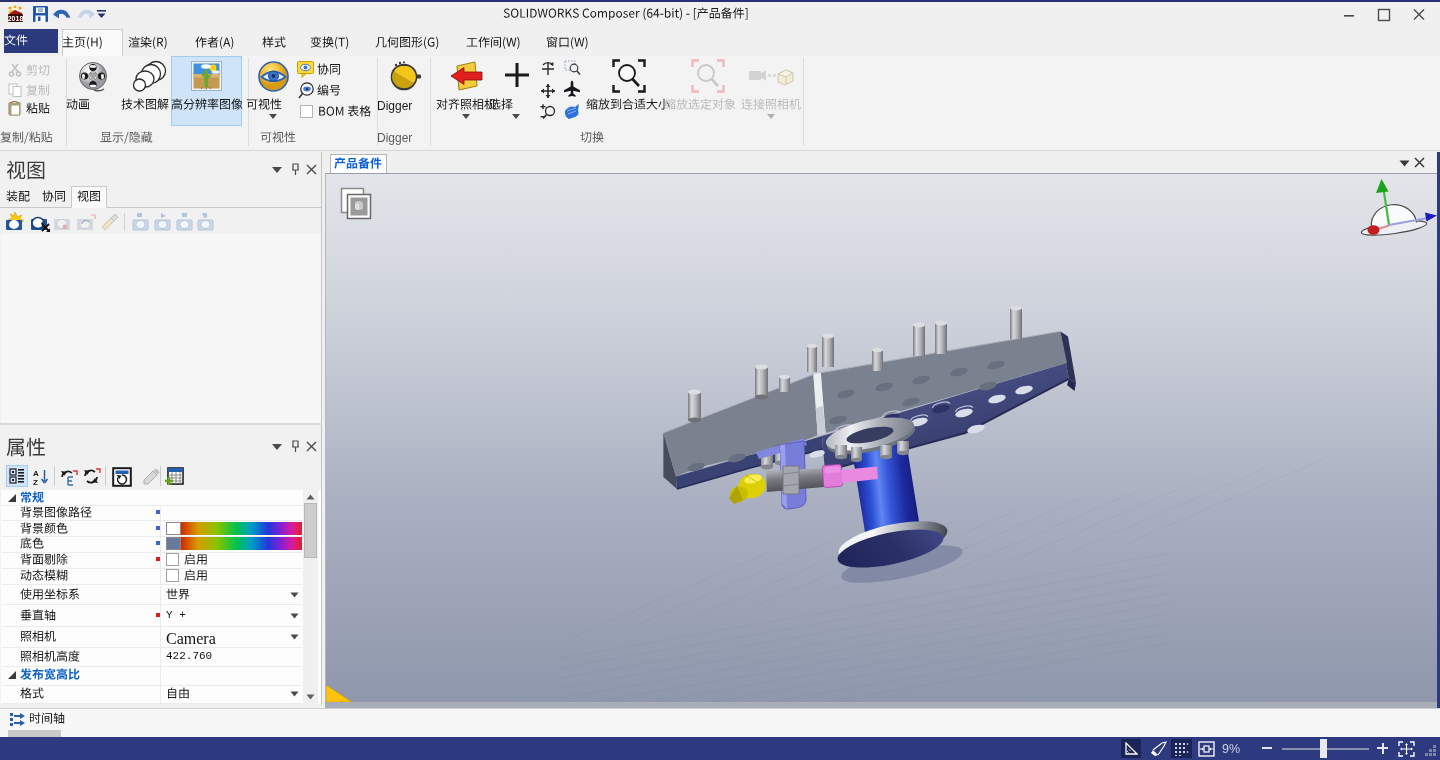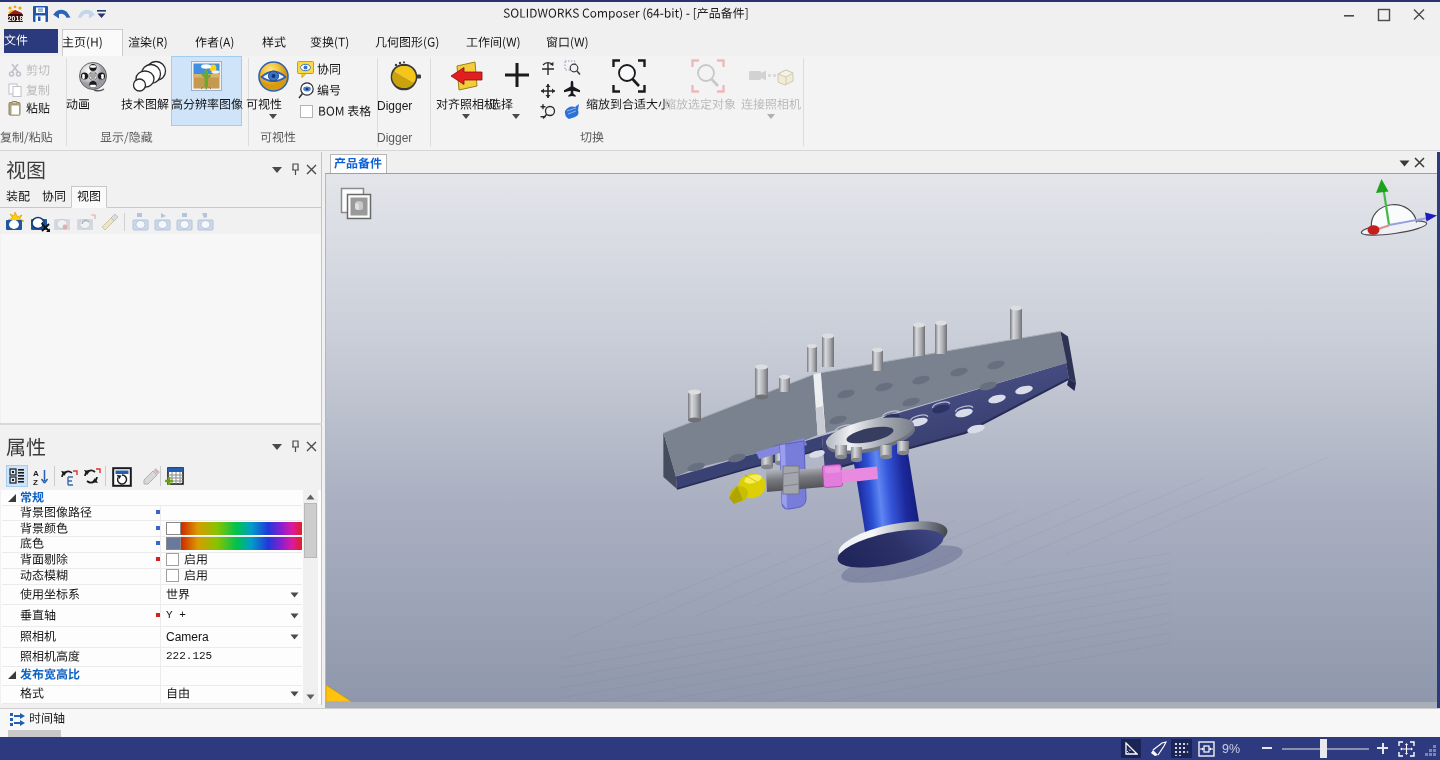--- a/index.html
+++ b/index.html
@@ -551,28 +551,28 @@
       <path d="M9.9 0.6C7.9 1.1 4.4 1.3 1.6 1.4C1.6 1.6 1.8 2 1.8 2.2C3 2.2 4.3 2.1 5.6 2V3.3H1.2V4.1H2.7V5.6H0.6V6.5H2.7V8.1H1.2V9H5.6V10.4H1.8V11.2H10.2V10.4H6.5V9H10.9V8.1H9.4V6.5H11.4V5.6H9.4V4.1H10.8V3.3H6.5V1.9C7.9 1.8 9.3 1.6 10.3 1.4ZM5.6 6.5V8.1H3.6V6.5ZM6.5 6.5H8.4V8.1H6.5ZM5.6 5.6H3.6V4.1H5.6ZM6.5 5.6V4.1H8.4V5.6ZM14.3 3.3V10.3H12.6V11.1H23.5V10.3H21.8V3.3H18L18.2 2.4H23.1V1.6H18.3L18.5 0.6L17.5 0.5L17.4 1.6H12.9V2.4H17.3L17.1 3.3ZM15.1 5.8H20.9V6.8H15.1ZM15.1 5.1V4.1H20.9V5.1ZM15.1 7.5H20.9V8.5H15.1ZM15.1 10.3V9.2H20.9V10.3ZM30.4 7.3H32V10.1H30.4ZM30.4 6.5V3.9H32V6.5ZM34.3 7.3V10.1H32.8V7.3ZM34.3 6.5H32.8V3.9H34.3ZM31.9 0.5V3.1H29.6V11.6H30.4V10.9H34.3V11.5H35.2V3.1H32.8V0.5ZM25 6.6C25.1 6.5 25.5 6.4 25.9 6.4H27.1V8.2L24.5 8.6L24.7 9.5L27.1 9V11.5H27.9V8.8L29.1 8.6L29.1 7.8L27.9 8V6.4H29V5.6H27.9V3.8H27.1V5.6H25.8C26.2 4.8 26.5 3.8 26.8 2.8H29V1.9H27C27.1 1.5 27.2 1.1 27.3 0.7L26.4 0.5C26.3 1 26.2 1.5 26.1 1.9H24.6V2.8H25.9C25.7 3.7 25.4 4.6 25.3 4.9C25.1 5.4 24.9 5.8 24.7 5.8C24.8 6 25 6.4 25 6.6Z" fill="#1a1a1a"></path>
     </svg></div>
 <div class="abs" style="left:156px;top:613px;width:4px;height:4px;background:#d02020"></div>
 <div class="abs" style="left:166px;top:609px;font-family:'Liberation Mono',monospace;font-size:11px;color:#111">Y +</div>
 <svg class="abs" style="left:290px;top:613px" width="9" height="6" viewBox="0 0 9 6">
     <path d="M0.5 0.5 L8.5 0.5 L4.5 5.5 Z" fill="#4a4a4a"></path>
   </svg>
 <div class="abs" style="left:20px;top:630px"><svg width="36" height="13.2" viewBox="0 0 36 13.2" style="vertical-align:top">
       <path d="M6.3 5.7H9.9V7.5H6.3ZM5.5 5V8.3H10.7V5ZM4.1 9.1C4.2 9.9 4.3 10.9 4.3 11.5L5.2 11.4C5.2 10.8 5.1 9.8 4.9 9ZM6.6 9.1C7 9.8 7.3 10.9 7.4 11.5L8.3 11.3C8.1 10.7 7.8 9.7 7.5 8.9ZM9.1 9C9.7 9.8 10.3 10.9 10.6 11.6L11.5 11.2C11.2 10.5 10.5 9.4 9.9 8.7ZM2.1 8.8C1.7 9.6 1.1 10.6 0.5 11.2L1.4 11.6C1.9 10.9 2.5 9.9 3 9ZM2 1.8H3.8V4H2ZM2 7.1V4.7H3.8V7.1ZM1.1 1V8.5H2V7.9H4.6V1ZM5.1 1V1.8H7.1C6.9 2.9 6.3 3.7 4.8 4.1C4.9 4.3 5.2 4.6 5.3 4.8C7.1 4.2 7.8 3.3 8 1.8H10.2C10.1 3 10 3.4 9.9 3.6C9.8 3.7 9.7 3.7 9.5 3.7C9.3 3.7 8.8 3.7 8.3 3.6C8.4 3.8 8.5 4.1 8.5 4.4C9.1 4.4 9.6 4.4 9.9 4.4C10.2 4.4 10.4 4.3 10.6 4.1C10.8 3.8 11 3.1 11.1 1.4C11.1 1.2 11.1 1 11.1 1ZM18.6 4.9H22.2V7H18.6ZM18.6 4.1V2.1H22.2V4.1ZM18.6 7.8H22.2V9.9H18.6ZM17.7 1.2V11.5H18.6V10.7H22.2V11.4H23.1V1.2ZM14.6 0.5V3.1H12.6V4H14.5C14 5.6 13.2 7.5 12.3 8.5C12.5 8.7 12.7 9.1 12.8 9.3C13.5 8.5 14.1 7.2 14.6 5.8V11.5H15.4V6.1C15.9 6.7 16.4 7.4 16.7 7.8L17.2 7.1C17 6.7 15.9 5.5 15.4 5V4H17.2V3.1H15.4V0.5ZM30 1.2V5.1C30 6.9 29.8 9.3 28.2 11C28.4 11.1 28.7 11.4 28.9 11.6C30.6 9.8 30.9 7.1 30.9 5.1V2.1H33.1V9.8C33.1 10.8 33.2 11 33.4 11.2C33.6 11.4 33.8 11.4 34.1 11.4C34.2 11.4 34.5 11.4 34.7 11.4C34.9 11.4 35.1 11.4 35.3 11.3C35.5 11.2 35.6 10.9 35.7 10.6C35.7 10.3 35.7 9.4 35.7 8.7C35.5 8.7 35.2 8.5 35.1 8.3C35.1 9.1 35 9.8 35 10.1C35 10.3 35 10.4 34.9 10.5C34.8 10.6 34.7 10.6 34.6 10.6C34.5 10.6 34.4 10.6 34.3 10.6C34.2 10.6 34.1 10.6 34.1 10.5C34 10.5 34 10.3 34 9.9V1.2ZM26.6 0.5V3.1H24.6V4H26.5C26.1 5.6 25.2 7.5 24.3 8.5C24.5 8.7 24.7 9.1 24.8 9.3C25.5 8.5 26.1 7.1 26.6 5.7V11.5H27.5V6C28 6.6 28.5 7.4 28.8 7.8L29.3 7C29.1 6.7 27.9 5.5 27.5 5V4H29.3V3.1H27.5V0.5Z" fill="#1a1a1a"></path>
     </svg></div>
-<div class="abs" style="left:166px;top:630px;font-family:Liberation Sans, sans-serif;font-size:12px;color:#111">Camera</div>
+<div class="abs" style="left:166px;top:630px;font-family:Liberation Serif, serif;font-size:16px;color:#111">Camera</div>
 <svg class="abs" style="left:290px;top:634px" width="9" height="6" viewBox="0 0 9 6">
     <path d="M0.5 0.5 L8.5 0.5 L4.5 5.5 Z" fill="#4a4a4a"></path>
   </svg>
 <div class="abs" style="left:20px;top:650px"><svg width="60" height="13.2" viewBox="0 0 60 13.2" style="vertical-align:top">
       <path d="M6.3 5.7H9.9V7.5H6.3ZM5.5 5V8.3H10.7V5ZM4.1 9.1C4.2 9.9 4.3 10.9 4.3 11.5L5.2 11.4C5.2 10.8 5.1 9.8 4.9 9ZM6.6 9.1C7 9.8 7.3 10.9 7.4 11.5L8.3 11.3C8.1 10.7 7.8 9.7 7.5 8.9ZM9.1 9C9.7 9.8 10.3 10.9 10.6 11.6L11.5 11.2C11.2 10.5 10.5 9.4 9.9 8.7ZM2.1 8.8C1.7 9.6 1.1 10.6 0.5 11.2L1.4 11.6C1.9 10.9 2.5 9.9 3 9ZM2 1.8H3.8V4H2ZM2 7.1V4.7H3.8V7.1ZM1.1 1V8.5H2V7.9H4.6V1ZM5.1 1V1.8H7.1C6.9 2.9 6.3 3.7 4.8 4.1C4.9 4.3 5.2 4.6 5.3 4.8C7.1 4.2 7.8 3.3 8 1.8H10.2C10.1 3 10 3.4 9.9 3.6C9.8 3.7 9.7 3.7 9.5 3.7C9.3 3.7 8.8 3.7 8.3 3.6C8.4 3.8 8.5 4.1 8.5 4.4C9.1 4.4 9.6 4.4 9.9 4.4C10.2 4.4 10.4 4.3 10.6 4.1C10.8 3.8 11 3.1 11.1 1.4C11.1 1.2 11.1 1 11.1 1ZM18.6 4.9H22.2V7H18.6ZM18.6 4.1V2.1H22.2V4.1ZM18.6 7.8H22.2V9.9H18.6ZM17.7 1.2V11.5H18.6V10.7H22.2V11.4H23.1V1.2ZM14.6 0.5V3.1H12.6V4H14.5C14 5.6 13.2 7.5 12.3 8.5C12.5 8.7 12.7 9.1 12.8 9.3C13.5 8.5 14.1 7.2 14.6 5.8V11.5H15.4V6.1C15.9 6.7 16.4 7.4 16.7 7.8L17.2 7.1C17 6.7 15.9 5.5 15.4 5V4H17.2V3.1H15.4V0.5ZM30 1.2V5.1C30 6.9 29.8 9.3 28.2 11C28.4 11.1 28.7 11.4 28.9 11.6C30.6 9.8 30.9 7.1 30.9 5.1V2.1H33.1V9.8C33.1 10.8 33.2 11 33.4 11.2C33.6 11.4 33.8 11.4 34.1 11.4C34.2 11.4 34.5 11.4 34.7 11.4C34.9 11.4 35.1 11.4 35.3 11.3C35.5 11.2 35.6 10.9 35.7 10.6C35.7 10.3 35.7 9.4 35.7 8.7C35.5 8.7 35.2 8.5 35.1 8.3C35.1 9.1 35 9.8 35 10.1C35 10.3 35 10.4 34.9 10.5C34.8 10.6 34.7 10.6 34.6 10.6C34.5 10.6 34.4 10.6 34.3 10.6C34.2 10.6 34.1 10.6 34.1 10.5C34 10.5 34 10.3 34 9.9V1.2ZM26.6 0.5V3.1H24.6V4H26.5C26.1 5.6 25.2 7.5 24.3 8.5C24.5 8.7 24.7 9.1 24.8 9.3C25.5 8.5 26.1 7.1 26.6 5.7V11.5H27.5V6C28 6.6 28.5 7.4 28.8 7.8L29.3 7C29.1 6.7 27.9 5.5 27.5 5V4H29.3V3.1H27.5V0.5ZM39.4 3.9H44.6V5H39.4ZM38.5 3.2V5.6H45.6V3.2ZM41.3 0.7 41.6 1.8H36.7V2.6H47.2V1.8H42.6C42.5 1.4 42.3 0.9 42.2 0.5ZM37.2 6.3V11.5H38V7.1H46V10.6C46 10.7 45.9 10.8 45.8 10.8C45.6 10.8 45 10.8 44.5 10.8C44.6 11 44.8 11.2 44.8 11.5C45.6 11.5 46.1 11.5 46.4 11.4C46.8 11.2 46.9 11 46.9 10.6V6.3ZM39.4 7.8V10.9H40.2V10.3H44.5V7.8ZM40.2 8.5H43.7V9.6H40.2ZM52.6 2.9V3.9H50.7V4.7H52.6V6.7H57.3V4.7H59.2V3.9H57.3V2.9H56.4V3.9H53.5V2.9ZM56.4 4.7V5.9H53.5V4.7ZM57.1 8.2C56.6 8.8 55.8 9.3 54.9 9.7C54.1 9.3 53.4 8.8 52.9 8.2ZM50.9 7.4V8.2H52.4L52 8.3C52.5 9 53.2 9.6 54 10C52.8 10.4 51.6 10.6 50.3 10.7C50.4 10.9 50.6 11.3 50.7 11.5C52.2 11.3 53.6 11 54.9 10.5C56.1 11 57.5 11.4 59 11.6C59.1 11.3 59.4 11 59.5 10.8C58.2 10.7 57 10.4 55.9 10C57 9.5 57.9 8.7 58.4 7.7L57.8 7.4L57.7 7.4ZM53.7 0.7C53.8 1 54 1.4 54.2 1.7H49.5V5C49.5 6.8 49.4 9.3 48.4 11.2C48.7 11.2 49.1 11.4 49.2 11.6C50.3 9.7 50.4 6.9 50.4 5V2.6H59.4V1.7H55.2C55 1.3 54.8 0.8 54.6 0.5Z" fill="#1a1a1a"></path>
     </svg></div>
-<div class="abs" style="left:166px;top:650px;font-family:'Liberation Mono',monospace;font-size:11px;color:#111">222.125</div>
+<div class="abs" style="left:166px;top:650px;font-family:'Liberation Mono',monospace;font-size:11px;color:#111">422.760</div>
 <svg class="abs" style="left:8px;top:671px" width="9" height="9" viewBox="0 0 9 9">
     <path d="M8 0 L8 8 L0 8 Z" fill="#3a3a3a"></path>
   </svg>
 <div class="abs" style="left:20px;top:668px"><svg width="60" height="13.2" viewBox="0 0 60 13.2" style="vertical-align:top">
       <path d="M8 1.1C8.5 1.6 9.1 2.4 9.4 2.8L10.6 2.1C10.3 1.7 9.6 0.9 9.1 0.4ZM1.6 4.6C1.7 4.4 2.2 4.3 2.9 4.3H4.4C3.7 6.6 2.4 8.4 0.2 9.6C0.6 9.9 1.1 10.4 1.3 10.7C2.7 9.9 3.8 8.9 4.7 7.6C5 8.2 5.5 8.8 6 9.3C5 9.8 4 10.2 2.8 10.4C3.1 10.7 3.4 11.3 3.6 11.7C4.9 11.4 6.1 10.9 7.1 10.2C8.2 10.9 9.4 11.4 10.8 11.7C11 11.3 11.4 10.7 11.7 10.4C10.4 10.2 9.3 9.8 8.4 9.3C9.3 8.4 10.1 7.2 10.6 5.7L9.6 5.2L9.3 5.3H5.8C5.9 5 6 4.7 6.1 4.3H11.3L11.4 2.9H6.5C6.7 2.2 6.8 1.4 6.9 0.6L5.3 0.3C5.2 1.2 5 2.1 4.8 2.9H3.2C3.5 2.3 3.8 1.6 4 0.9L2.5 0.7C2.3 1.6 1.8 2.5 1.7 2.8C1.5 3.1 1.3 3.2 1.1 3.3C1.3 3.6 1.5 4.3 1.6 4.6ZM7.1 8.5C6.5 7.9 6 7.4 5.6 6.7H8.6C8.2 7.4 7.7 8 7.1 8.5ZM16.5 0.4C16.3 1 16.2 1.5 15.9 2.1H12.6V3.5H15.3C14.6 5 13.5 6.3 12.2 7.2C12.5 7.5 12.9 8.1 13 8.4C13.6 8.1 14.1 7.6 14.6 7.1V10.6H16V6.7H17.9V11.7H19.4V6.7H21.4V9C21.4 9.2 21.3 9.2 21.1 9.2C20.9 9.2 20.3 9.2 19.7 9.2C19.9 9.6 20.1 10.1 20.2 10.5C21.1 10.5 21.7 10.5 22.2 10.3C22.7 10.1 22.8 9.7 22.8 9.1V5.3H19.4V3.9H17.9V5.3H16C16.3 4.7 16.6 4.1 16.9 3.5H23.4V2.1H17.5C17.7 1.6 17.8 1.2 18 0.7ZM26.1 5.5V9.3H27.6V6.7H32.3V9.1H33.8V5.5ZM28.9 0.7 29.2 1.4H24.8V3.9H26.1V4.6H27.7V5.2H29.2V4.6H30.9V5.2H32.3V4.6H33.9V3.9H35.2V1.4H31C30.8 1 30.6 0.6 30.5 0.3ZM30.9 2.9V3.4H29.2V2.9H27.7V3.4H26.2V2.6H33.8V3.4H32.3V2.9ZM28.9 7V8C28.9 8.8 28.6 9.9 24.4 10.6C24.7 10.9 25.2 11.5 25.4 11.8C28.2 11.2 29.5 10.3 30.1 9.4V10C30.1 11.2 30.5 11.5 32 11.5C32.3 11.5 33.5 11.5 33.9 11.5C35.1 11.5 35.5 11.1 35.6 9.3C35.3 9.3 34.7 9 34.4 8.8C34.3 10.1 34.2 10.3 33.7 10.3C33.4 10.3 32.4 10.3 32.2 10.3C31.7 10.3 31.6 10.3 31.6 9.9V8.3H30.5L30.5 8V7ZM39.7 4.2H44.4V4.8H39.7ZM38.3 3.2V5.8H45.9V3.2ZM41 0.7 41.3 1.5H36.7V2.7H47.3V1.5H43L42.5 0.3ZM39.3 7.9V11.1H40.6V10.6H44.1C44.2 10.9 44.4 11.3 44.5 11.6C45.3 11.6 46 11.6 46.4 11.4C46.9 11.2 47 11 47 10.4V6.3H37V11.7H38.4V7.4H45.6V10.3C45.6 10.5 45.5 10.6 45.3 10.6H44.5V7.9ZM40.6 8.9H43.3V9.6H40.6ZM49.3 11.7C49.7 11.4 50.3 11.1 53.5 10C53.4 9.6 53.4 8.9 53.4 8.5L50.8 9.4V5.4H53.5V4H50.8V0.6H49.3V9.3C49.3 9.9 48.9 10.3 48.7 10.5C48.9 10.7 49.2 11.3 49.3 11.7ZM54.2 0.5V9.2C54.2 10.9 54.6 11.4 56 11.4C56.2 11.4 57.3 11.4 57.6 11.4C59 11.4 59.3 10.4 59.5 8C59.1 7.9 58.4 7.6 58.1 7.3C58 9.4 57.9 10 57.4 10C57.2 10 56.4 10 56.2 10C55.7 10 55.7 9.9 55.7 9.2V6.4C57 5.5 58.3 4.5 59.5 3.5L58.3 2.2C57.6 3 56.7 4 55.7 4.7V0.5Z" fill="#0e62c4"></path>
     </svg></div>
 <div class="abs" style="left:20px;top:687px"><svg width="24" height="13.2" viewBox="0 0 24 13.2" style="vertical-align:top">
       <path d="M6.9 2.6H9.5C9.2 3.4 8.7 4 8.1 4.6C7.5 4.1 7.1 3.4 6.8 2.8ZM2.4 0.5V3.1H0.6V3.9H2.3C1.9 5.6 1.1 7.5 0.3 8.5C0.5 8.7 0.7 9.1 0.8 9.3C1.4 8.5 2 7.2 2.4 5.8V11.5H3.3V5.5C3.6 6 4.1 6.7 4.3 7L4.8 6.3C4.6 6 3.6 4.8 3.3 4.5V3.9H4.6L4.4 4.2C4.6 4.3 4.9 4.6 5.1 4.8C5.5 4.4 5.9 4 6.3 3.5C6.6 4.1 7 4.7 7.5 5.2C6.5 6.1 5.3 6.7 4.1 7.1C4.3 7.3 4.5 7.6 4.6 7.8C4.9 7.7 5.2 7.6 5.5 7.5V11.6H6.4V11H9.7V11.5H10.6V7.4L11.2 7.6C11.3 7.3 11.5 7 11.7 6.8C10.5 6.5 9.5 5.9 8.7 5.2C9.6 4.3 10.2 3.3 10.7 2L10.1 1.8L9.9 1.8H7.3C7.5 1.5 7.7 1.1 7.8 0.7L7 0.5C6.5 1.7 5.7 2.9 4.8 3.8V3.1H3.3V0.5ZM6.4 10.3V7.9H9.7V10.3ZM6.1 7.2C6.8 6.8 7.5 6.3 8.1 5.8C8.7 6.3 9.4 6.8 10.2 7.2ZM20.5 1.1C21.1 1.5 21.9 2.2 22.2 2.6L22.9 2.1C22.5 1.6 21.7 1 21.1 0.6ZM18.8 0.6C18.8 1.3 18.8 2 18.8 2.8H12.7V3.6H18.9C19.2 8.1 20.2 11.6 22.2 11.6C23.1 11.6 23.4 11 23.6 8.9C23.4 8.8 23 8.6 22.8 8.4C22.7 10 22.6 10.6 22.3 10.6C21.1 10.6 20.1 7.7 19.8 3.6H23.4V2.8H19.8C19.8 2.1 19.7 1.3 19.7 0.6ZM12.7 10.3 13 11.2C14.5 10.9 16.7 10.4 18.8 9.9L18.7 9.1L16.1 9.6V6.3H18.4V5.4H13.1V6.3H15.2V9.8Z" fill="#1a1a1a"></path>
     </svg></div>
 <div class="abs" style="left:166px;top:687px"><svg width="24" height="13.2" viewBox="0 0 24 13.2" style="vertical-align:top">

